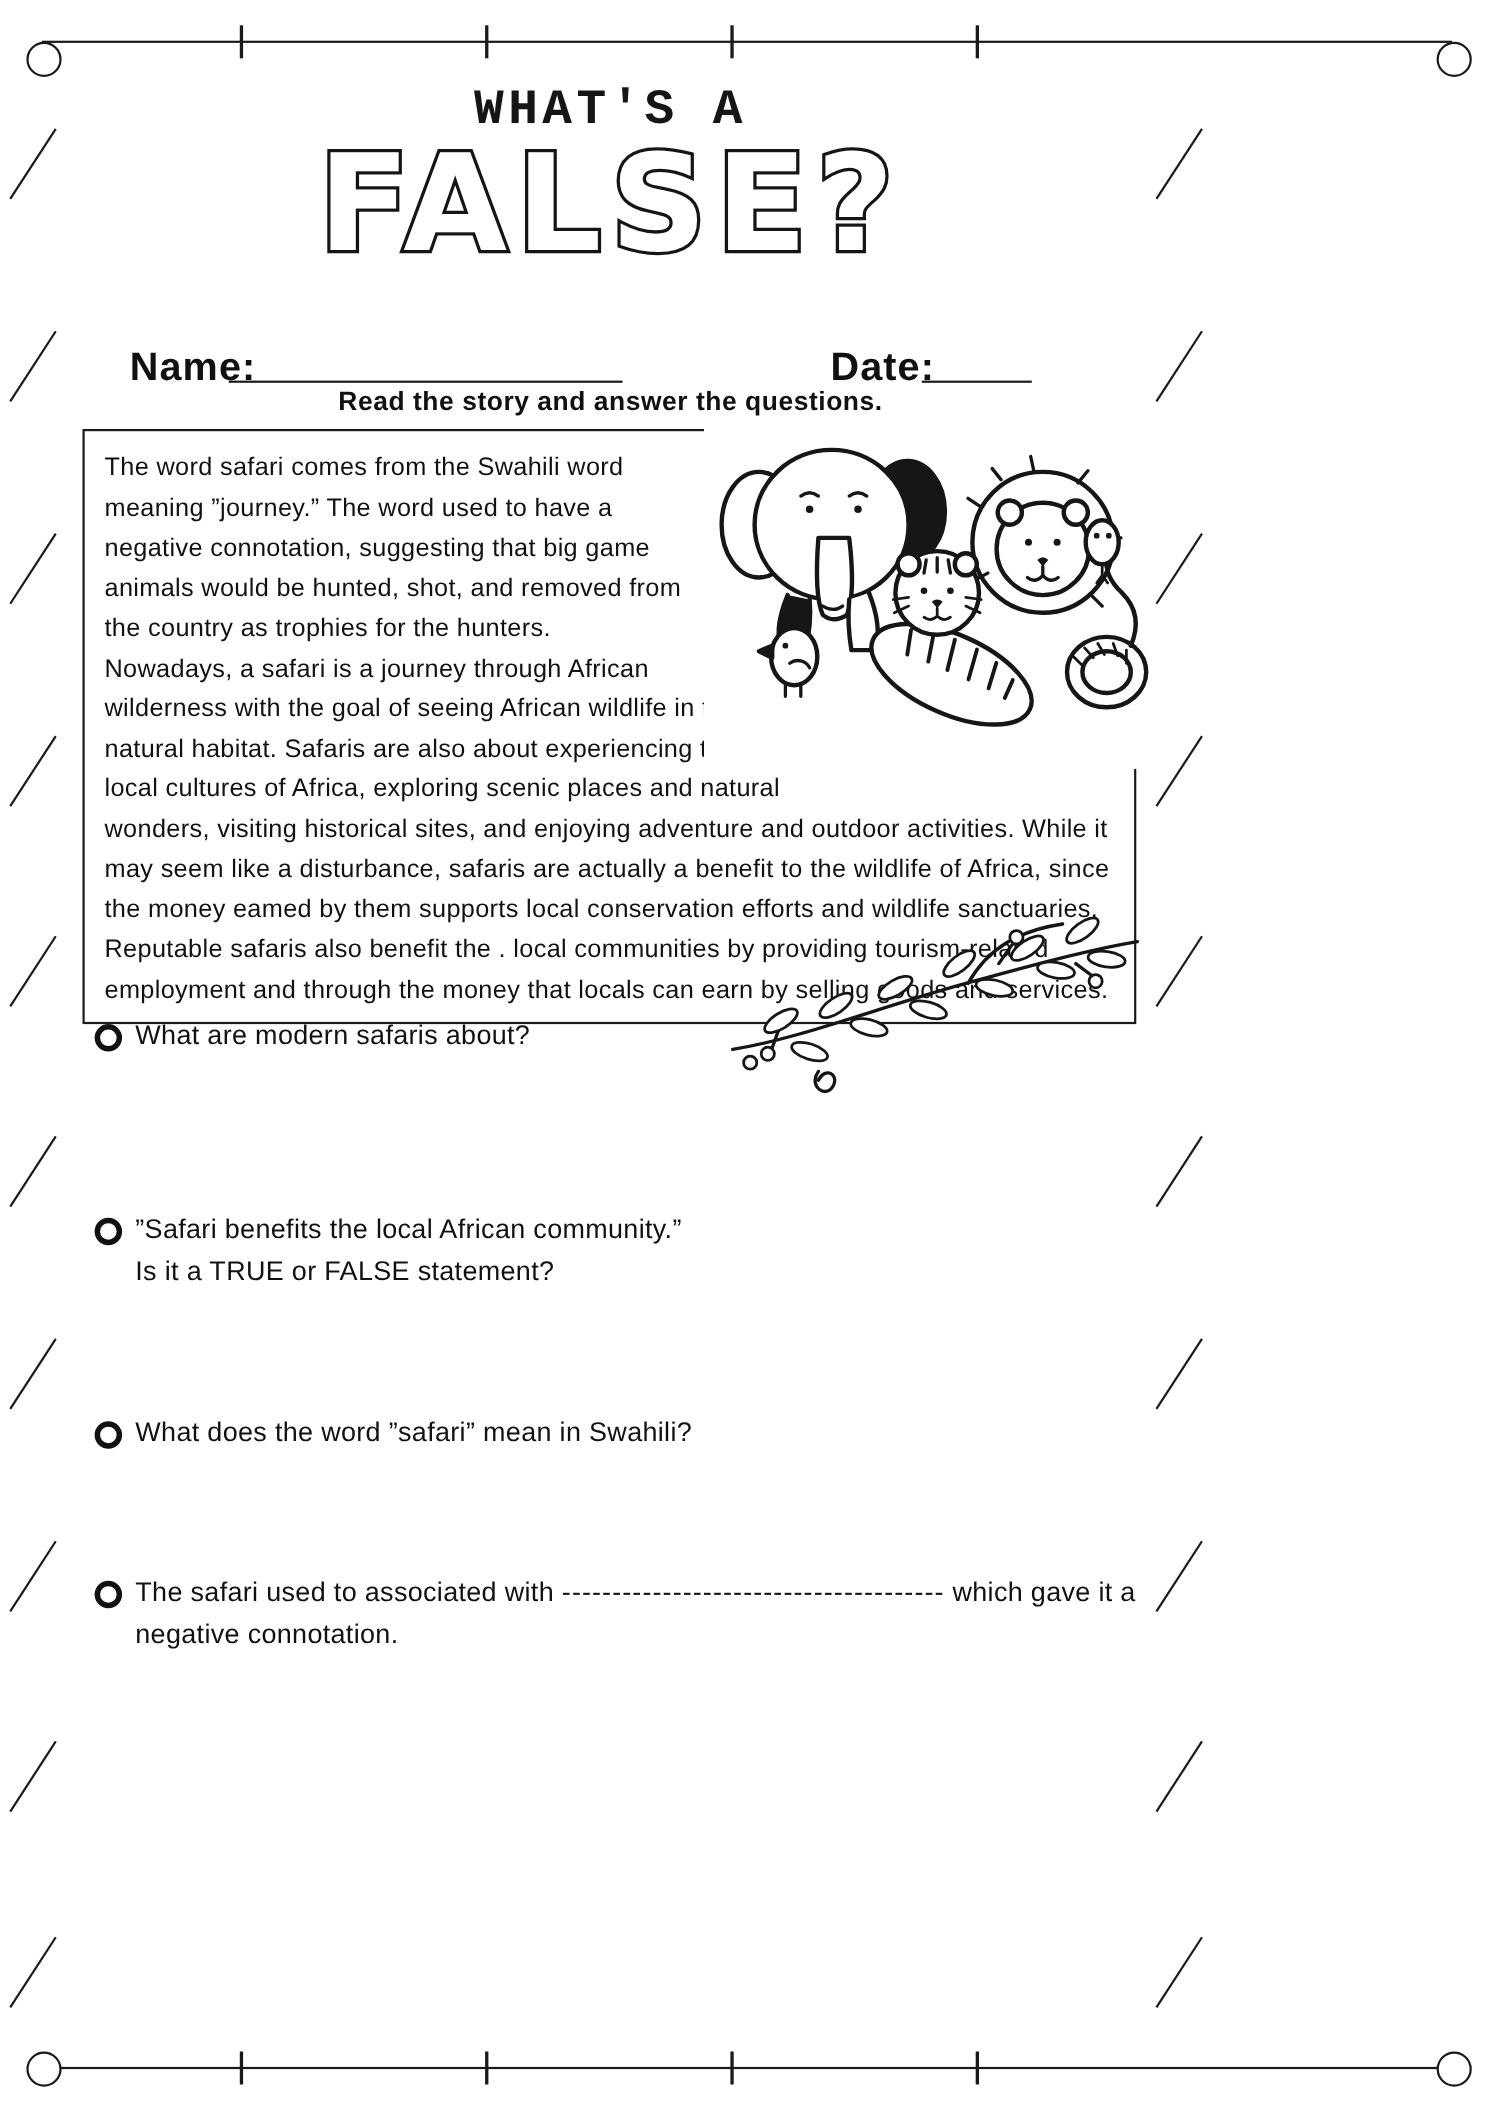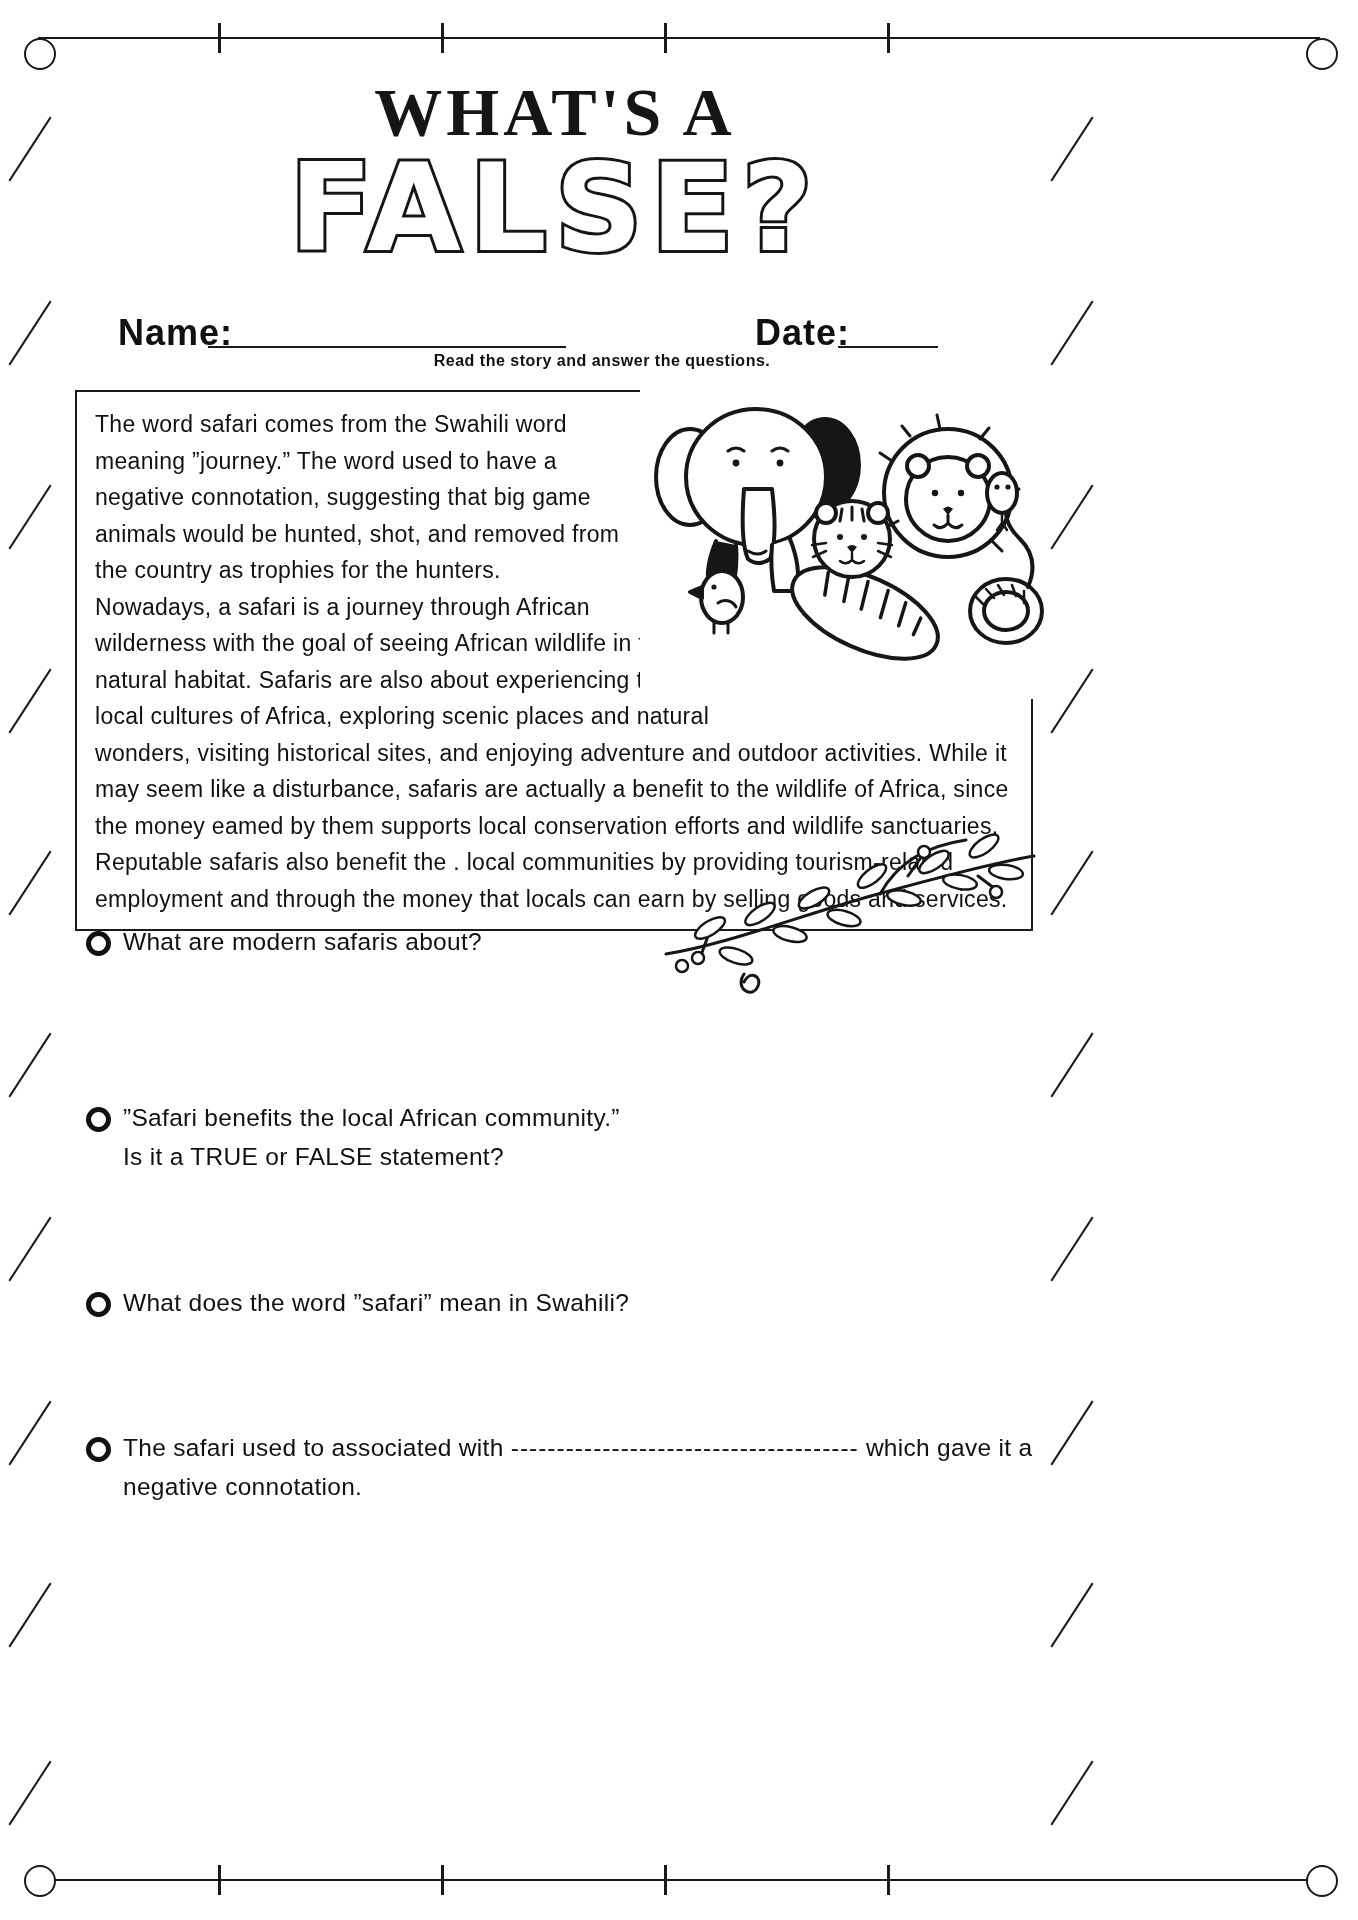--- a/index.html
+++ b/index.html
@@ -10,32 +10,32 @@
   
   .frame-line{position:absolute;border-top:2.5px solid #1a1a1a;}
   .frame-line.top{left:38px;top:37px;width:1282px;}
   .frame-line.bottom{left:38px;top:1879px;width:1282px;}
   .corner-circle{position:absolute;width:28px;height:28px;border:2.5px solid #1a1a1a;border-radius:50%;background:#fff;}
   .tick{position:absolute;width:2.5px;height:30px;background:#1a1a1a;}
   .slash{position:absolute;width:76px;border-top:2.5px solid #1a1a1a;transform:rotate(-57deg);}
   
   .title-wrap{position:absolute;left:0;top:78px;width:1110px;text-align:center;}
   .title-top{
-    font-family:Liberation Serif, serif;font-weight:900;font-size:68px;
+    font-family:Liberation Mono, monospace;font-weight:900;font-size:45px;
     letter-spacing:4px;color:#151515;line-height:1;
   }
   .title-main{
     font-family:"DejaVu Sans", sans-serif;font-weight:900;font-size:122px;
     letter-spacing:8px;line-height:1.02;color:#ffffff;
     -webkit-text-stroke:6px #151515;paint-order:stroke fill;
   }
   
   .field-label{position:absolute;font-size:36px;font-weight:bold;letter-spacing:1px;}
   .write-line{position:absolute;border-bottom:2px solid #1a1a1a;height:30px;}
-  .instruction{position:absolute;left:0;top:352px;width:1110px;text-align:center;font-size:16px;font-weight:bold;letter-spacing:.5px;padding-left:47px;}
+  .instruction{position:absolute;left:0;top:352px;width:1110px;text-align:center;font-size:24px;font-weight:bold;letter-spacing:.5px;}
   
   .story-box{
     position:absolute;left:75px;top:390px;width:958px;min-height:512px;
     border:2.5px solid #1a1a1a;box-sizing:border-box;padding:14px 18px 12px 18px;
     background:#fff;
   }
   .story-text{font-size:23px;line-height:36.5px;letter-spacing:.3px;font-weight:500;text-align:left;}
   .float-spacer-1{float:right;width:390px;height:192px;}
   .float-spacer-2{float:right;clear:right;width:295px;height:112px;}
   

